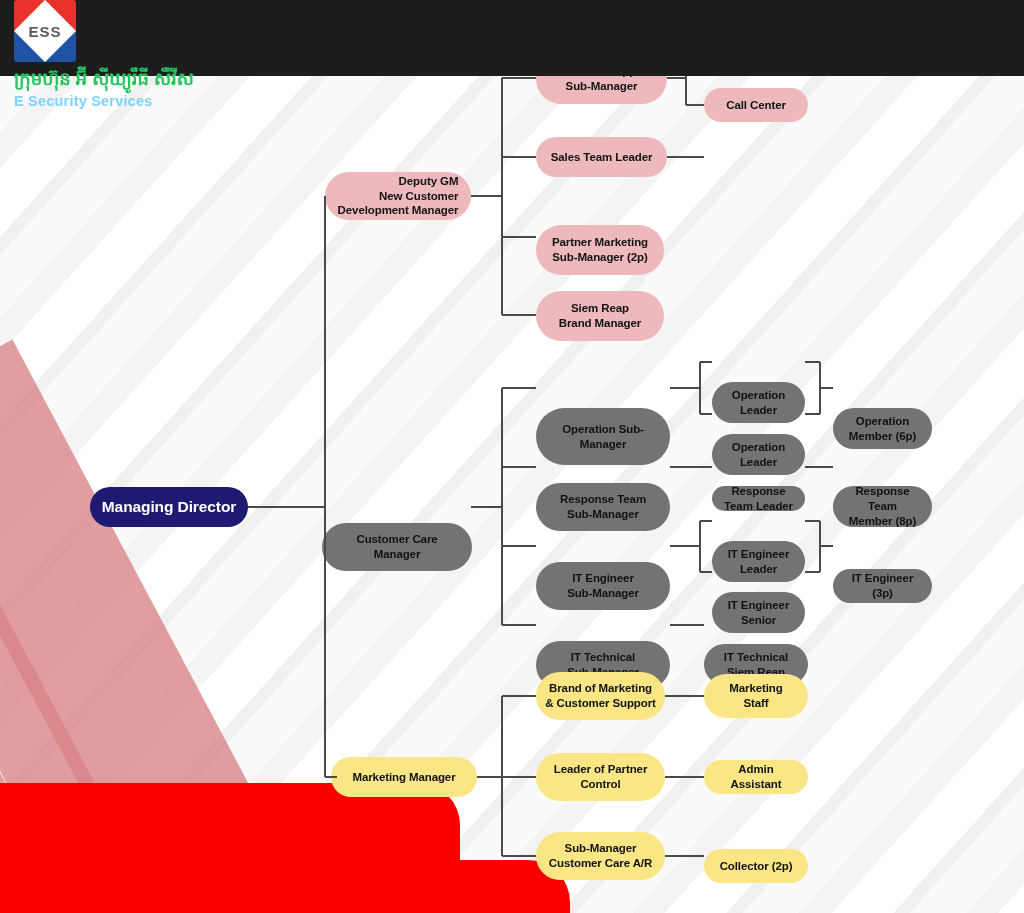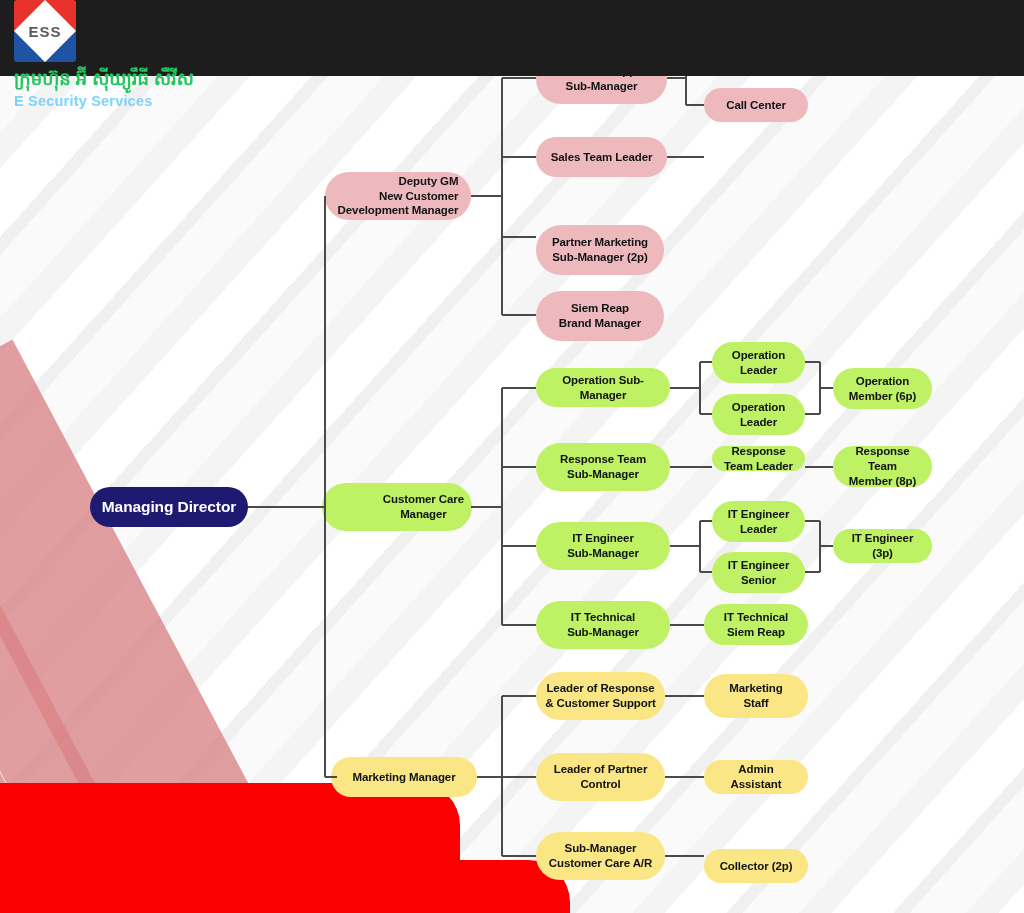--- a/index.html
+++ b/index.html
@@ -89,21 +89,21 @@
     text-align:center;
     border-radius:999px;
     font-weight:bold;
     color:#111214;
     line-height:1.28;
     padding:4px 8px;
     letter-spacing:-0.1px;
   }
   .node.root   { background:#1e1a72; color:#ffffff; font-size:15.5px; }
   .node.pink   { background:#edb9bc; }
-  .node.blue   { background:#bef264; }
+  .node.blue   { background:#737373;margin-top:40px; }
   .node.yellow { background:#fae684; }
 </style>
 </head>
 <body>
 
 <div id="canvas">
 
   <div class="bg-stripes"></div>
 
   <div class="ribbon-pale-a"></div>
@@ -231,28 +231,28 @@
       </span>
     </div>
 
     <div class="node pink" style="left:536px; top:291px; width:128px; height:50px; font-size:11.5px;">
       <span>
         <span>Siem Reap</span><br>
         <span>Brand Manager</span>
       </span>
     </div>
 
-    <div class="node blue" style="left:322px; top:483px; width:150px; height:48px; font-size:11.5px;justify-content:flex-end;">
+    <div class="node blue" style="left:322px; top:483px; width:150px; height:48px; font-size:11.5px;">
       <span>
         <span>Customer Care</span><br>
         <span>Manager</span>
       </span>
     </div>
 
-    <div class="node blue" style="left:536px; top:368px; width:134px; height:39px; font-size:11.5px;">
+    <div class="node blue" style="left:536px; top:368px; width:134px; height:57px; font-size:11.5px;">
       <span>Operation Sub-Manager</span>
     </div>
 
     <div class="node blue" style="left:712px; top:342px; width:93px; height:41px; font-size:11.5px;">
       <span>
         <span>Operation</span><br>
         <span>Leader</span>
       </span>
     </div>
 
@@ -329,21 +329,21 @@
         <span>Siem Reap</span>
       </span>
     </div>
 
     <div class="node yellow" style="left:331px; top:757px; width:146px; height:40px; font-size:11.5px;">
       <span>Marketing Manager</span>
     </div>
 
     <div class="node yellow" style="left:536px; top:672px; width:129px; height:48px; font-size:11.5px;">
       <span>
-        <span>Leader of Response</span><br>
+        <span>Brand of Marketing</span><br>
         <span>&amp; Customer Support</span>
       </span>
     </div>
 
     <div class="node yellow" style="left:704px; top:674px; width:104px; height:44px; font-size:11.5px;">
       <span>
         <span>Marketing</span><br>
         <span>Staff</span>
       </span>
     </div>

